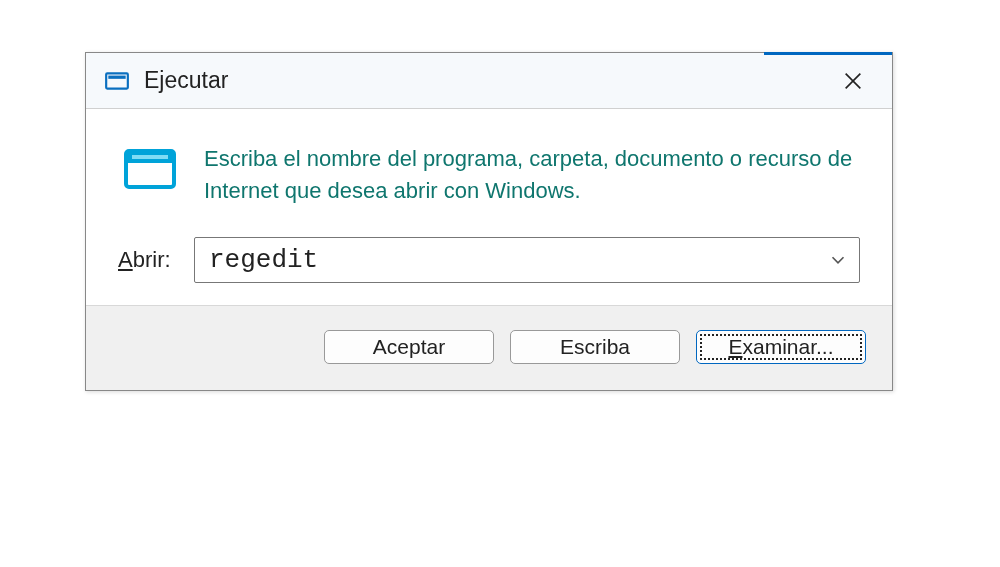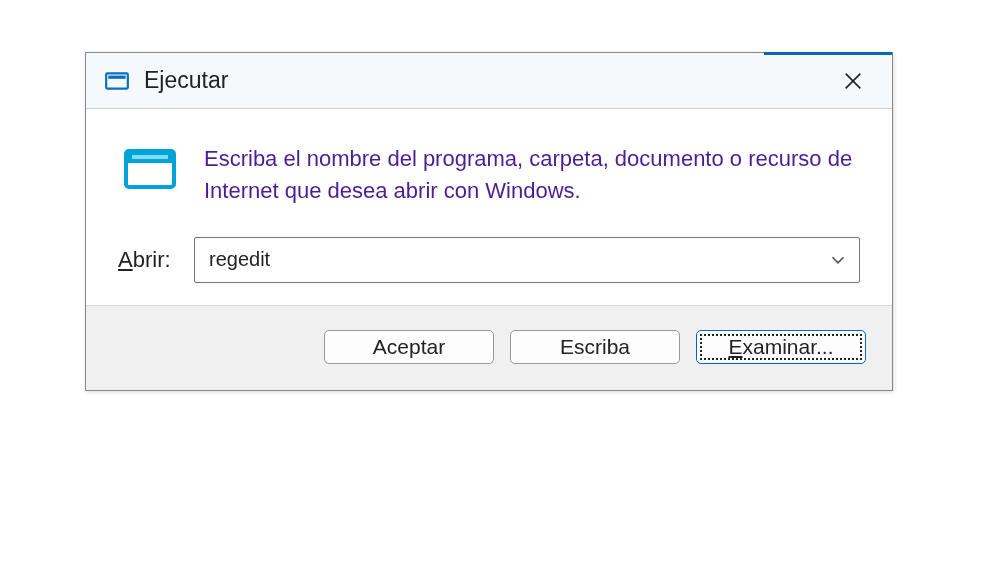--- a/index.html
+++ b/index.html
@@ -70,21 +70,21 @@
       padding-left: 4px;
     }
     .run-large-icon {
       width: 56px;
       height: 56px;
       flex-shrink: 0;
     }
     .instruction-text {
       font-size: 22px;
       line-height: 1.45;
-      color: #4c1d95;
+      color: #0f766e;
       padding-top: 2px;
     }
     .input-row {
       display: flex;
       align-items: center;
       gap: 8px;
     }
     .open-label {
       font-size: 22px;
       color: #222;
@@ -98,22 +98,22 @@
       border-radius: 2px;
       display: flex;
       align-items: center;
       padding: 0 10px 0 14px;
       background: #fff;
     }
     .combo-input {
       flex: 1;
       border: none;
       outline: none;
-      font-size: 20px;
-      font-family: Liberation Sans, sans-serif;
+      font-size: 26px;
+      font-family: Liberation Mono, monospace;
       color: #222;
       background: transparent;
     }
     .combo-arrow {
       width: 22px;
       height: 22px;
       display: flex;
       align-items: center;
       justify-content: center;
     }

